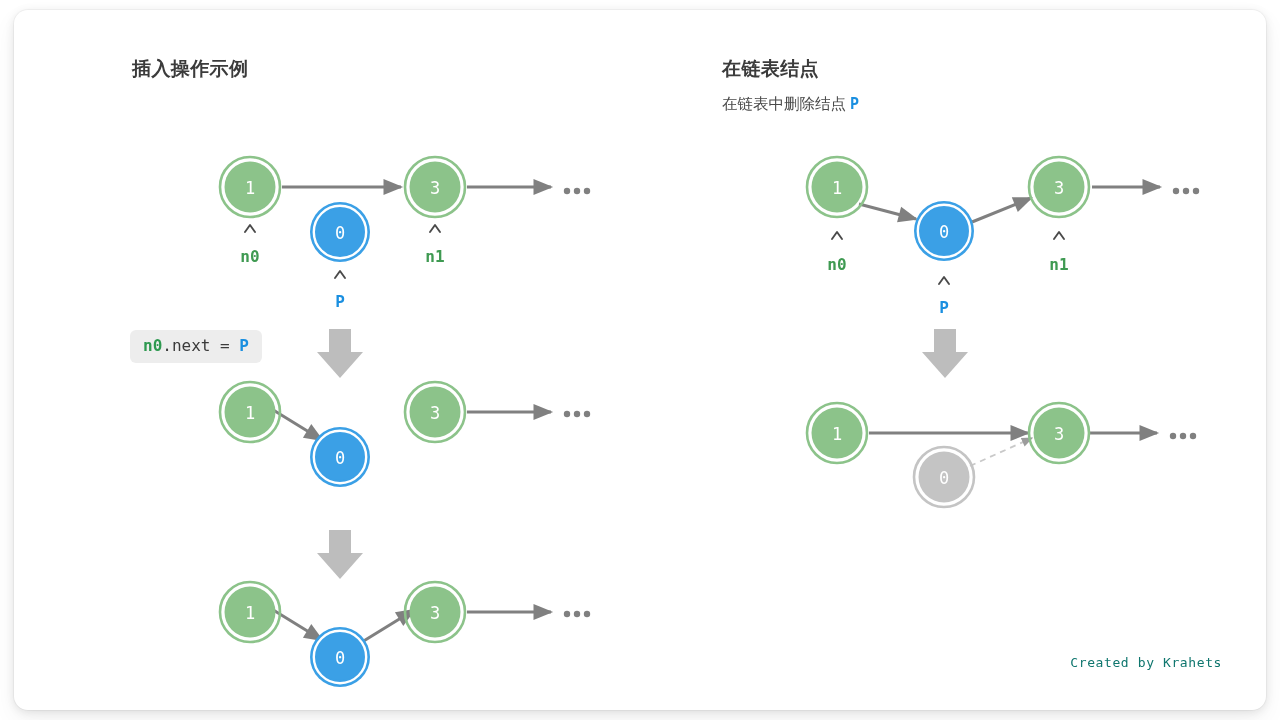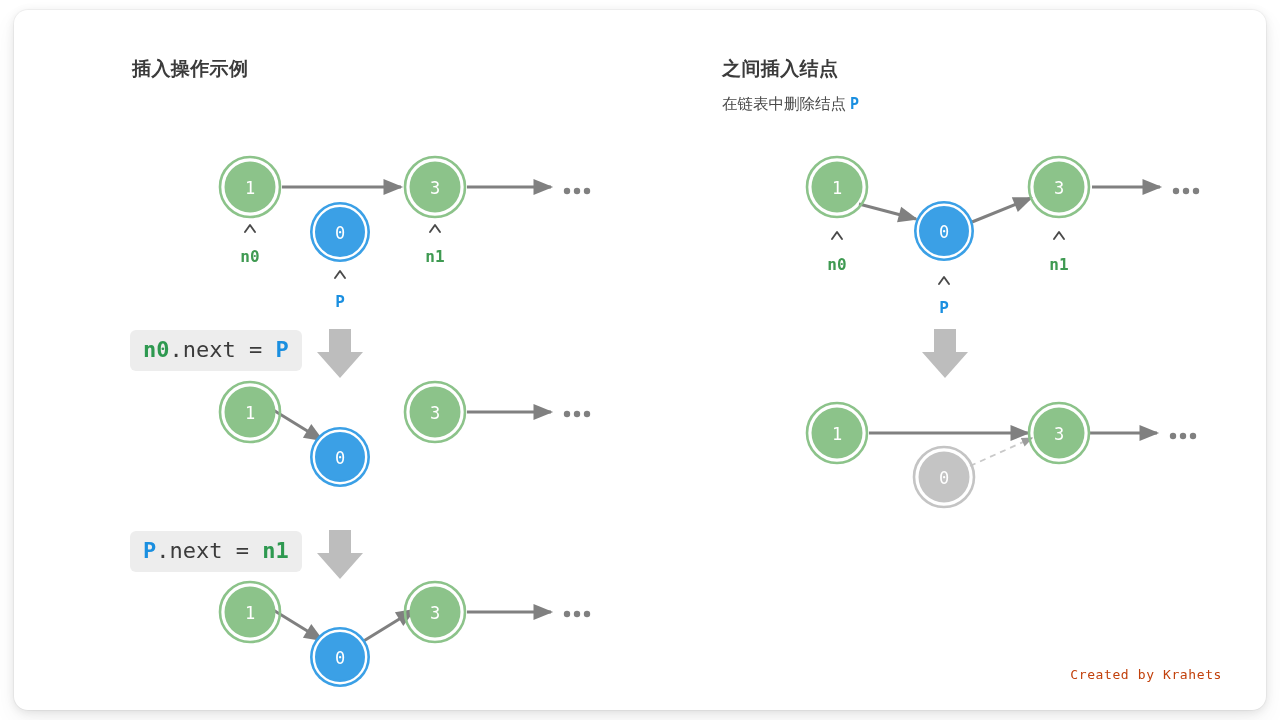--- a/index.html
+++ b/index.html
@@ -40,21 +40,21 @@
   .g{color:#3f9a52;}
   .b{color:#1a8fe0;}
 
   
   .code-chip{
     position:absolute;
     background:#ededed;
     border-radius:6px;
     padding:6px 13px 7px 13px;
     font-family:"DejaVu Sans Mono","Liberation Mono",monospace;
-    font-size:22px;
+    font-size:16px;
     color:#3b3b3b;
     white-space:nowrap;
     line-height:1.25;
   }
   .code-chip .tok-g{color:#2e9950;font-weight:bold;}
   .code-chip .tok-b{color:#1a8fe0;font-weight:bold;}
 
   svg{position:absolute;left:0;top:0;overflow:visible;}
   .node-label{
     font-family:"DejaVu Sans Mono","Liberation Mono",monospace;
@@ -69,43 +69,40 @@
   .ptr-green{fill:#3f9a52;}
   .ptr-blue{fill:#1a8fe0;}
   .caret{stroke:#4a4a4a;stroke-width:1.9;fill:none;stroke-linecap:round;stroke-linejoin:round;}
   .edge{stroke:#808080;stroke-width:3;fill:none;}
   .edge-dash{stroke:#c9c9c9;stroke-width:1.8;fill:none;stroke-dasharray:6 5;}
   .dot{fill:#808080;}
   .downarrow{fill:#bdbdbd;}
 
   #credit{
     position:absolute;
-    right:44px;bottom:28px;
-    font-family:"DejaVu Sans Mono","Liberation Mono",monospace;
-    font-size:13px;color:#c2410c;letter-spacing:0.6px;
+    right:44px;bottom:40px;
+    font-family:"DejaVu Sans Mono","Liberation Mono",monospace;
+    font-size:13px;color:#0f766e;letter-spacing:0.6px;
     white-space:nowrap;
   }
 </style>
 </head>
 <body>
 
 <div id="card">
 
   <div class="panel" id="panel-insert">
 
     <div class="panel-title" style="left:118px;top:46px;">插入操作示例</div>
 
 
     <div class="code-chip" style="left:116px;top:320px;">
       <span class="tok-g">n0</span><span>.next = </span><span class="tok-b">P</span>
     </div>
 
-    <div class="code-chip" style="left:116px;top:521px;">
-      <span class="tok-b">P</span><span>.next = </span><span class="tok-g">n1</span>
-    </div>
 
     <svg width="626" height="700">
       <defs>
         <marker id="ah" viewBox="0 0 10 8" refX="8.4" refY="4" markerWidth="7.2" markerHeight="6" orient="auto-start-reverse">
           <path d="M0.3,0.3 L9.4,4 L0.3,7.7 Z" fill="#808080"></path>
         </marker>
         <marker id="ahd" viewBox="0 0 10 8" refX="8.4" refY="4" markerWidth="7" markerHeight="6" orient="auto-start-reverse">
           <path d="M0.3,0.3 L9.4,4 L0.3,7.7 Z" fill="#9c9c9c"></path>
         </marker>
       </defs>
@@ -211,21 +208,21 @@
           <circle class="dot" cx="553" cy="604" r="3.2"></circle>
           <circle class="dot" cx="563" cy="604" r="3.2"></circle>
           <circle class="dot" cx="573" cy="604" r="3.2"></circle>
         </g>
       </g>
     </svg>
   </div>
 
   <div class="panel" id="panel-delete">
 
-    <div class="panel-title" style="left:82px;top:46px;">之间插入结点</div>
+    <div class="panel-title" style="left:82px;top:46px;">在链表结点</div>
 
     <div class="panel-subtitle" style="left:82px;top:84px;">
       <span>在链表中删除结点</span><span class="mono b">P</span>
     </div>
 
 
     <svg width="626" height="700">
 
       <g>
         <line class="edge" x1="219" y1="194" x2="276" y2="209" marker-end="url(#ah)"></line>

